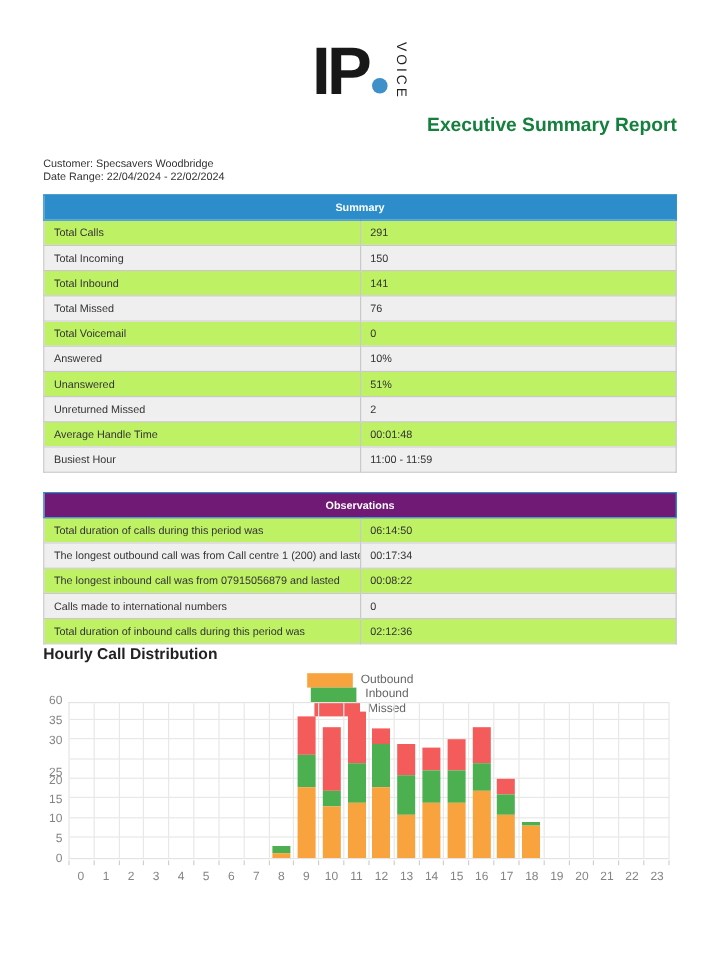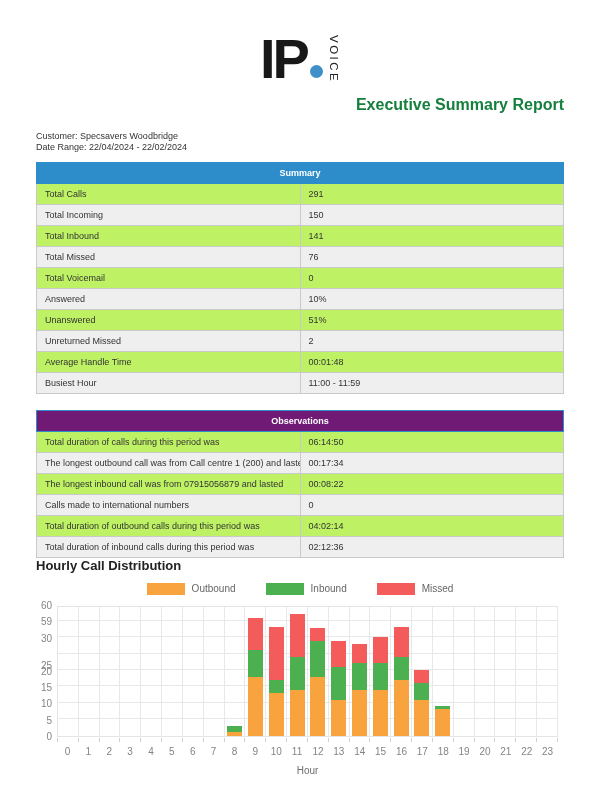--- a/index.html
+++ b/index.html
@@ -33,21 +33,21 @@
     border:1px solid #c9c9c9; padding:5px 8px; color:#333;
     line-height:10px; background:#bef264; overflow:hidden; white-space:nowrap;
   }
   table.report tr:nth-child(even) td { background:#efefef; }
   table.summary td.col-label { width:60.4%; }
   table.observations td.col-label { width:84.1%; }
   .obs-gap { height:8px; }
 
   
   .chart-heading { font-size:13px; font-weight:700; color:#222; }
-  .legend { display:flex; justify-content:center; align-items:center; margin-top:9px; height:14px; }
+  .legend { display:flex; justify-content:flex-start; align-items:center; margin-top:9px; height:14px;flex-direction:column; }
   .legend-item { display:flex; align-items:center; margin:0 15px; }
   .legend-swatch { width:38px; height:12px; display:inline-block; }
   .legend-label { font-size:10px; color:#666; margin-left:7px; }
 
   .chart-area { position:relative; height:185px; margin-top:2px; }
   .plot {
     position:absolute; left:21px; top:8px; width:501px; height:131px;
     border-left:1px solid #e4e4e4; border-top:1px solid #e4e4e4; border-bottom:1px solid #e4e4e4;
     display:flex;
   }
@@ -150,24 +150,20 @@
           <td class="col-label">The longest outbound call was from Call centre 1 (200) and lasted</td>
           <td class="col-value">00:17:34</td>
         </tr>
         <tr>
           <td class="col-label">The longest inbound call was from 07915056879 and lasted</td>
           <td class="col-value">00:08:22</td>
         </tr>
         <tr>
           <td class="col-label">Calls made to international numbers</td>
           <td class="col-value">0</td>
-        </tr>
-        <tr>
-          <td class="col-label">Total duration of outbound calls during this period was</td>
-          <td class="col-value">04:02:14</td>
         </tr>
         <tr>
           <td class="col-label">Total duration of inbound calls during this period was</td>
           <td class="col-value">02:12:36</td>
         </tr>
       </tbody>
   </table>
 
   <div class="chart-heading">Hourly Call Distribution</div>
 
@@ -285,21 +281,21 @@
         <div class="slot"></div>
       </div>
     <div id="ylabels">
         <div class="ylabel" style="top: 133.5px;">0</div>
         <div class="ylabel" style="top: 117.125px;">5</div>
         <div class="ylabel" style="top: 100.75px;">10</div>
         <div class="ylabel" style="top: 84.375px;">15</div>
         <div class="ylabel" style="top: 68px;">20</div>
         <div class="ylabel" style="top: 62px;">25</div>
         <div class="ylabel" style="top: 35.25px;">30</div>
-        <div class="ylabel" style="top: 18.875px;">59</div>
+        <div class="ylabel" style="top: 18.875px;">35</div>
         <div class="ylabel" style="top: 2.5px;">60</div>
       </div>
     <div class="xticks" id="xticks" style="top: 140px;">
         <div class="tick"></div>
         <div class="tick"></div>
         <div class="tick"></div>
         <div class="tick"></div>
         <div class="tick"></div>
         <div class="tick"></div>
         <div class="tick"></div>
@@ -340,16 +336,15 @@
         <div class="xl">15</div>
         <div class="xl">16</div>
         <div class="xl">17</div>
         <div class="xl">18</div>
         <div class="xl">19</div>
         <div class="xl">20</div>
         <div class="xl">21</div>
         <div class="xl">22</div>
         <div class="xl">23</div>
       </div>
-    <div class="xaxis-title" id="xaxis-title" style="top: 167px;">Hour</div>
   </div>
 
 </div>
 
 </body></html>

